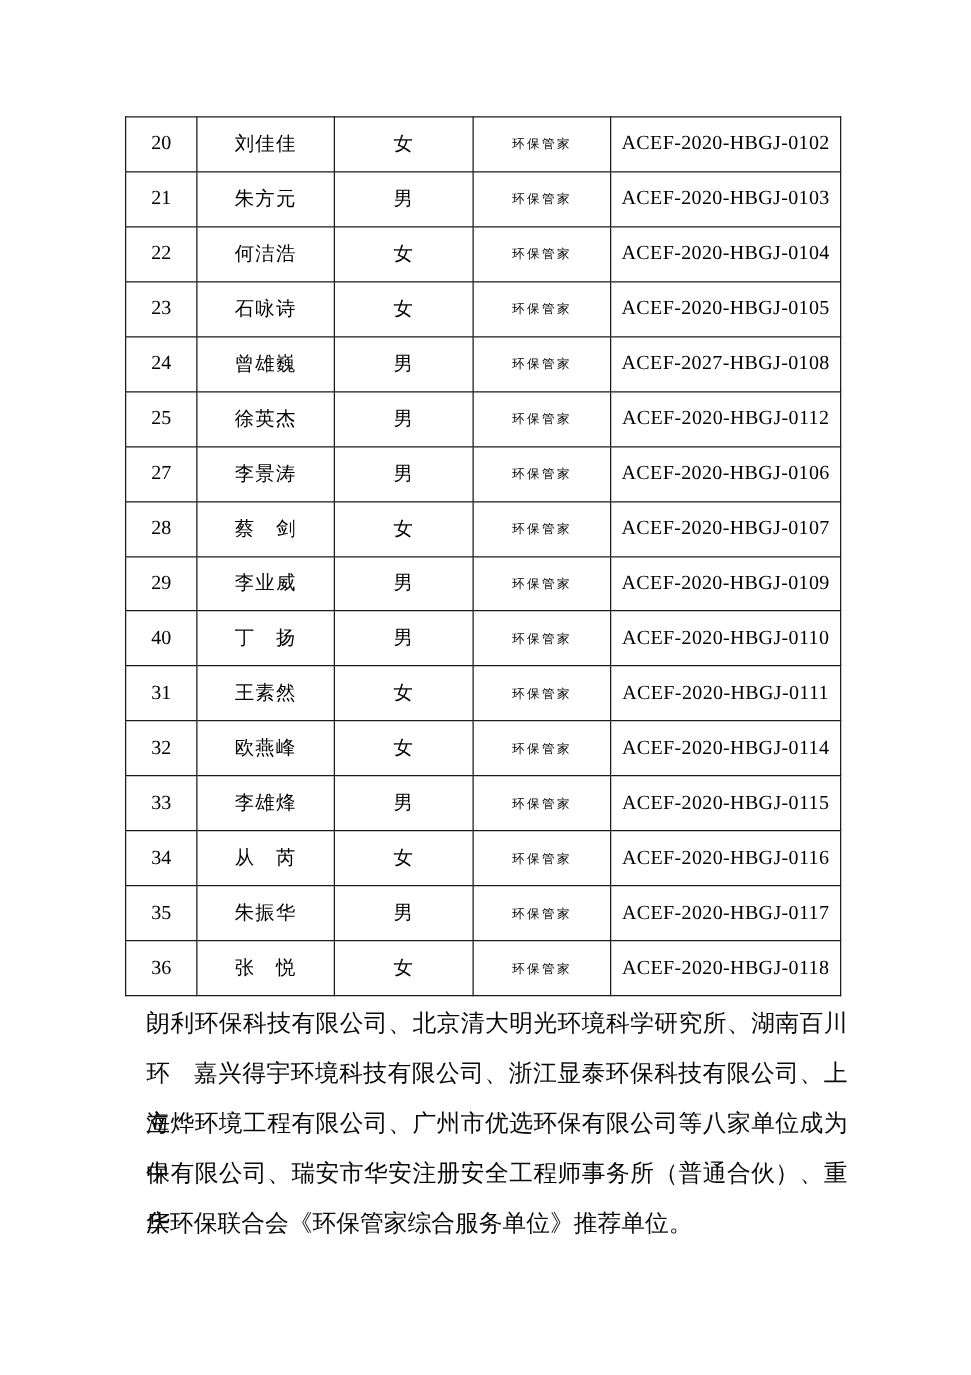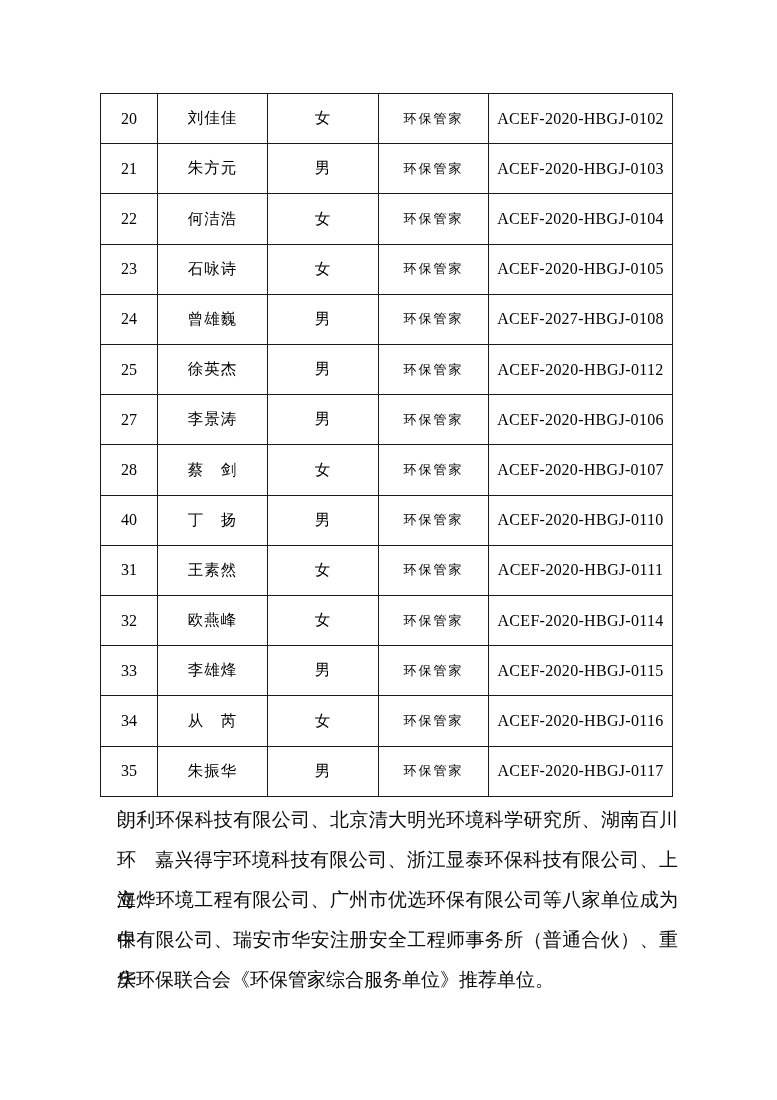--- a/index.html
+++ b/index.html
@@ -40,21 +40,21 @@
     white-space: nowrap;
   }
   td.num-cell {
     font-size: 16px;
   }
   td.name-cell, td.gender-cell {
     font-size: 15.5px;
     letter-spacing: 1px;
   }
   td.title-cell {
-    font-size: 13px;
+    font-size: 10px;
     letter-spacing: 2px;
   }
   td.cert-cell {
     font-size: 16px;
     letter-spacing: 0.3px;
   }
   .closing-paragraph {
     position: absolute;
     left: 117px;
     top: 800px;
@@ -139,20 +139,27 @@
         <td class="cert-cell">ACEF-2020-HBGJ-0106</td>
       </tr>
       <tr>
         <td class="num-cell">28</td>
         <td class="name-cell">蔡　剑</td>
         <td class="gender-cell">女</td>
         <td class="title-cell">环保管家</td>
         <td class="cert-cell">ACEF-2020-HBGJ-0107</td>
       </tr>
       <tr>
+        <td class="num-cell">29</td>
+        <td class="name-cell">李业威</td>
+        <td class="gender-cell">男</td>
+        <td class="title-cell">环保管家</td>
+        <td class="cert-cell">ACEF-2020-HBGJ-0109</td>
+      </tr>
+      <tr>
         <td class="num-cell">40</td>
         <td class="name-cell">丁　扬</td>
         <td class="gender-cell">男</td>
         <td class="title-cell">环保管家</td>
         <td class="cert-cell">ACEF-2020-HBGJ-0110</td>
       </tr>
       <tr>
         <td class="num-cell">31</td>
         <td class="name-cell">王素然</td>
         <td class="gender-cell">女</td>
@@ -179,20 +186,27 @@
         <td class="gender-cell">女</td>
         <td class="title-cell">环保管家</td>
         <td class="cert-cell">ACEF-2020-HBGJ-0116</td>
       </tr>
       <tr>
         <td class="num-cell">35</td>
         <td class="name-cell">朱振华</td>
         <td class="gender-cell">男</td>
         <td class="title-cell">环保管家</td>
         <td class="cert-cell">ACEF-2020-HBGJ-0117</td>
+      </tr>
+      <tr>
+        <td class="num-cell">36</td>
+        <td class="name-cell">张　悦</td>
+        <td class="gender-cell">女</td>
+        <td class="title-cell">环保管家</td>
+        <td class="cert-cell">ACEF-2020-HBGJ-0118</td>
       </tr>
     </tbody>
   </table>
 
   <div class="closing-paragraph">
     <div class="par-line">朗利环保科技有限公司、北京清大明光环境科学研究所、湖南百川环</div>
     <div class="par-line first-line">嘉兴得宇环境科技有限公司、浙江显泰环保科技有限公司、上海</div>
     <div class="par-line">立烨环境工程有限公司、广州市优选环保有限公司等八家单位成为中</div>
     <div class="par-line">保有限公司、瑞安市华安注册安全工程师事务所（普通合伙）、重庆</div>
     <div class="par-line last-line">华环保联合会《环保管家综合服务单位》推荐单位。</div>

